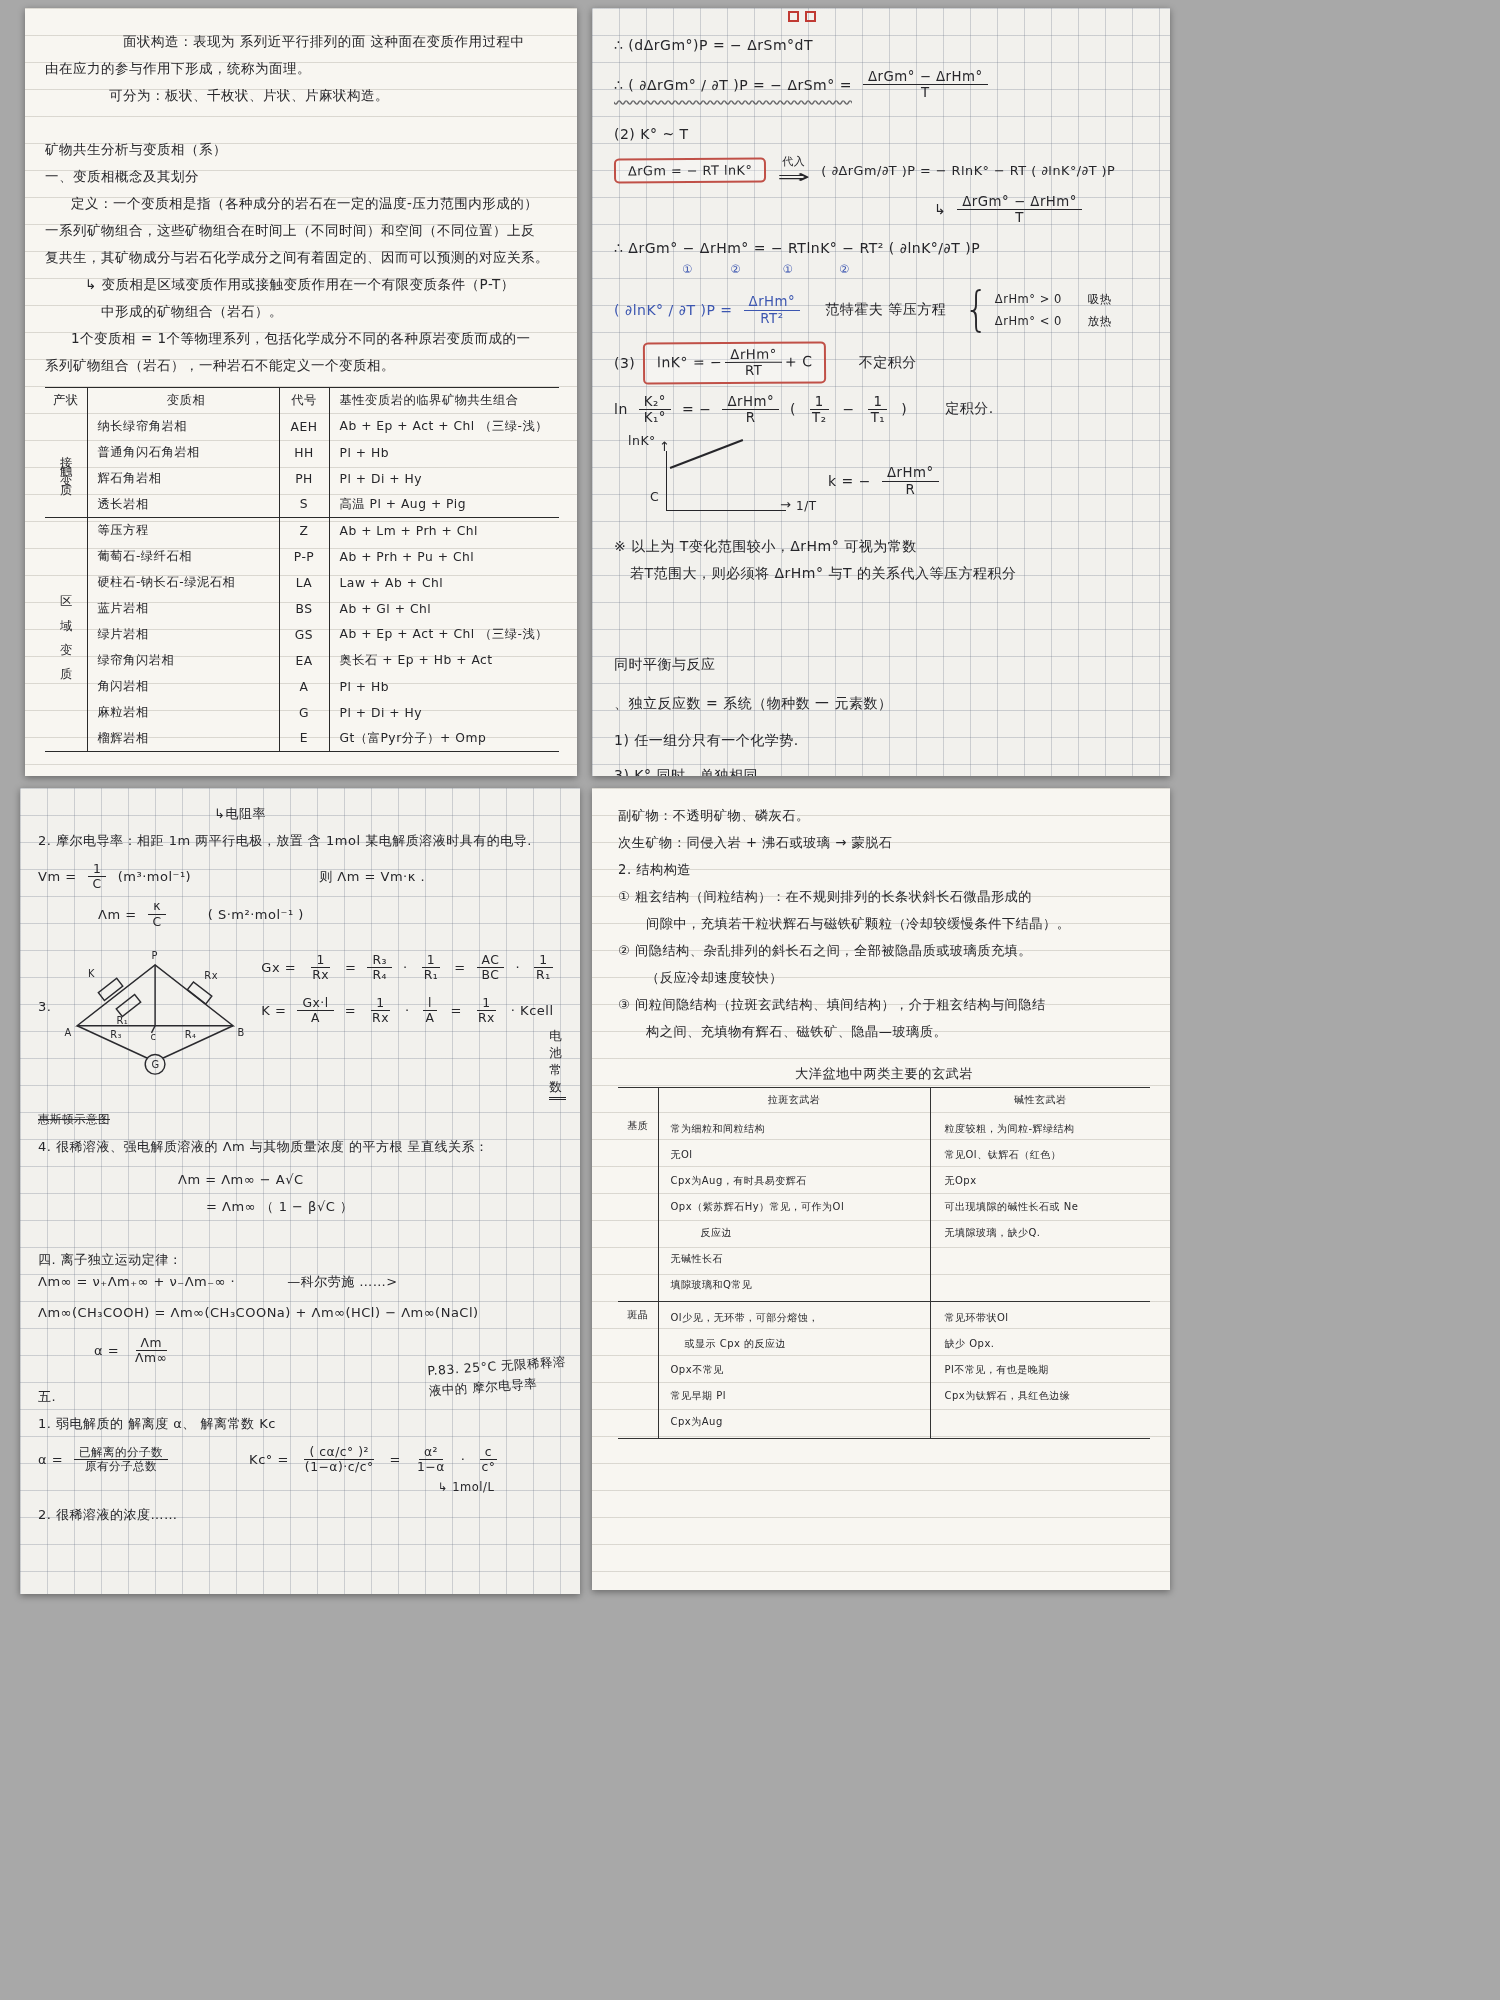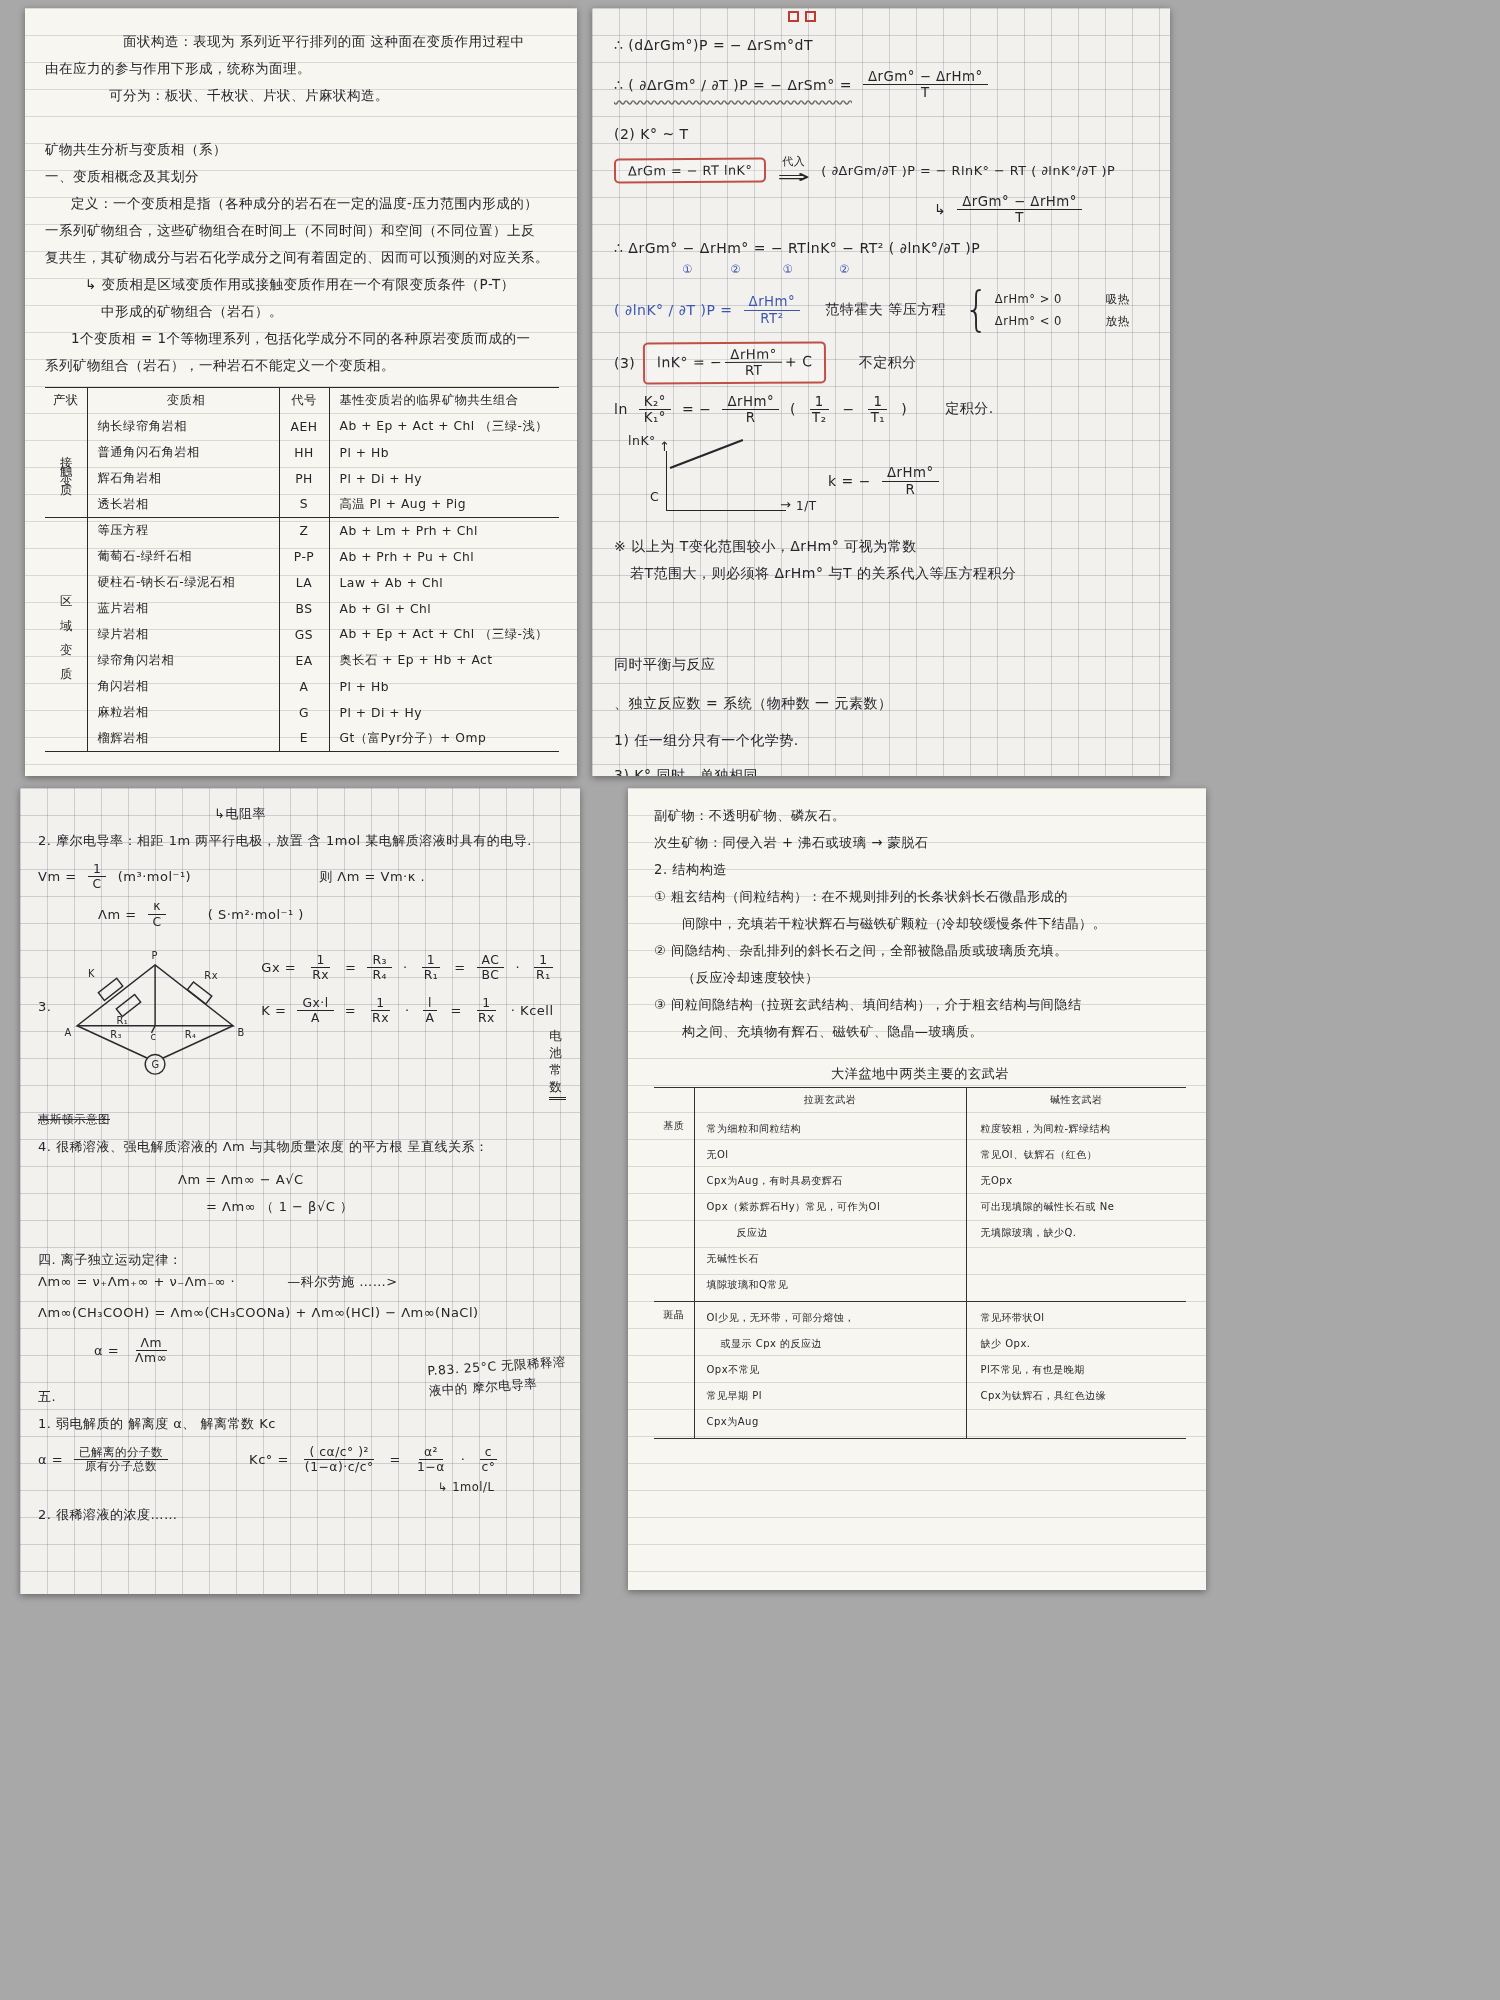--- a/index.html
+++ b/index.html
@@ -9,21 +9,21 @@
   .lined { background-color:#f8f6f1;
     background-image:linear-gradient(to bottom, rgba(150,145,135,.30) 1px, transparent 1px);
     background-size:100% 27px; }
   .grid { background-color:#f2f1ed;
     background-image:linear-gradient(rgba(115,125,142,.30) 1px, transparent 1px),
                      linear-gradient(90deg, rgba(115,125,142,.30) 1px, transparent 1px);
     background-size:27px 27px; }
   #page-tl { left:25px; top:8px;  width:552px; height:768px; padding:20px 18px 0 20px; font-size:13.5px; }
   #page-tr { left:592px; top:8px; width:578px; height:768px; padding:24px 16px 0 22px; font-size:14px; }
   #page-bl { left:20px; top:788px; width:560px; height:806px; padding:12px 14px 0 18px; font-size:13px; }
-  #page-br { left:628px; top:788px; width:578px; height:802px; padding:14px 20px 0 26px; font-size:13.2px; }
+  #page-br { left:592px; top:788px; width:578px; height:802px; padding:14px 20px 0 26px; font-size:13.2px; }
 
   .ln { line-height:27px; min-height:27px; }
   .ind1 { text-indent:78px; } .ind2 { text-indent:64px; } .ind3 { text-indent:26px; } .ind4 { text-indent:40px; } .ind5 { text-indent:56px; }
   .row { display:flex; align-items:center; gap:8px; }
   .fr { display:inline-flex; flex-direction:column; align-items:center; vertical-align:middle; line-height:1.15; margin:0 3px; font-size:.95em; }
   .fr .n { padding:0 5px; border-bottom:1.4px solid #26262a; }
   .fr .d { padding:0 5px; }
   .redbox { display:inline-block; border:2px solid #c05047; border-radius:5px; padding:3px 12px; transform:rotate(-.4deg); background:rgba(255,255,255,.25); }
   .wavy { text-decoration:underline wavy rgba(45,45,50,.7); text-underline-offset:10px; }
   .blue { color:#3c56b0; }
@@ -43,21 +43,21 @@
   .ftable .gsep td { border-top:1.5px solid #2a2a2a; }
   .vert { writing-mode:vertical-lr; text-orientation:upright; letter-spacing:9px; margin:auto; }
   .vert2 { writing-mode:vertical-lr; text-orientation:upright; letter-spacing:24px; margin:auto; }
 
   
   .subst { display:inline-flex; flex-direction:column; align-items:center; line-height:1; margin:0 8px; }
   .subst .w { font-size:11px; }
   .subst .a { font-size:19px; transform:scaleX(2.1); }
   .cases { display:flex; align-items:center; gap:6px; margin-left:10px; }
   .cases .brace { font-size:38px; font-weight:200; transform:scaleY(1.25); }
-  .cases .cbody div { line-height:22px; display:flex; gap:44px; }
+  .cases .cbody div { line-height:22px; display:flex; gap:26px; }
   .graph-row { display:flex; align-items:center; gap:10px; margin:8px 0 4px 14px; }
   .graph { position:relative; width:190px; height:96px; }
   .gaxes { position:absolute; left:38px; top:18px; width:120px; height:60px;
            border-left:1.7px solid #26262a; border-bottom:1.7px solid #26262a; }
   .gline { position:absolute; left:42px; top:34px; width:78px; height:1.8px; background:#26262a; transform:rotate(-21deg); transform-origin:left center; }
   .g-ylab { position:absolute; left:0; top:0; font-size:12.5px; }
   .g-yarrow { position:absolute; left:31px; top:6px; font-size:13px; }
   .g-c { position:absolute; left:22px; top:56px; font-size:12.5px; }
   .g-xarrow { position:absolute; left:152px; top:64px; font-size:13px; }
   .g-xlab { position:absolute; left:168px; top:66px; font-size:12px; }

